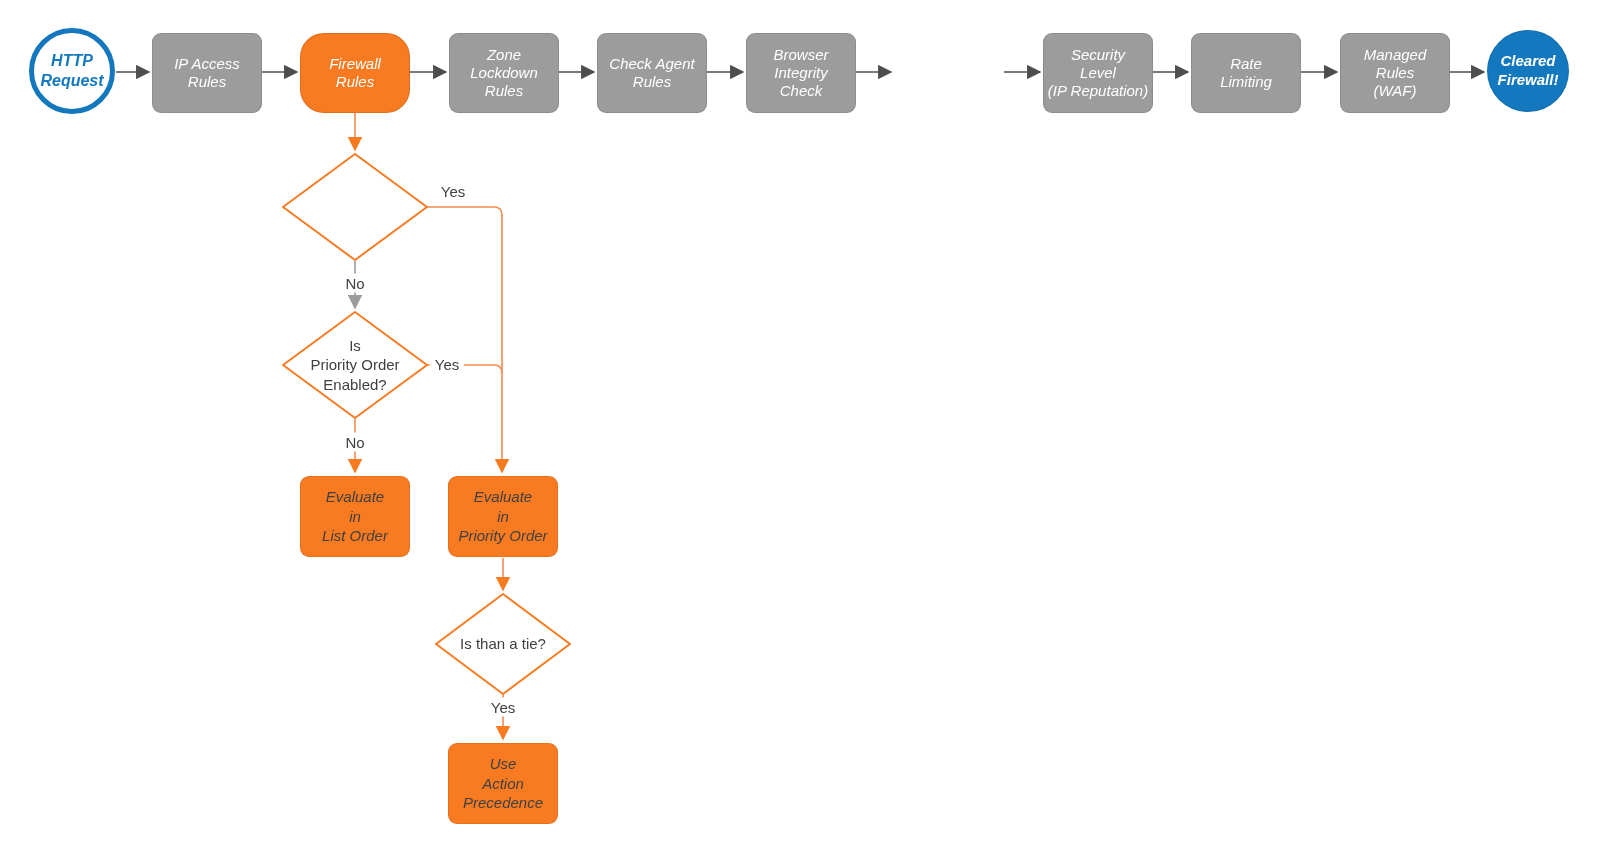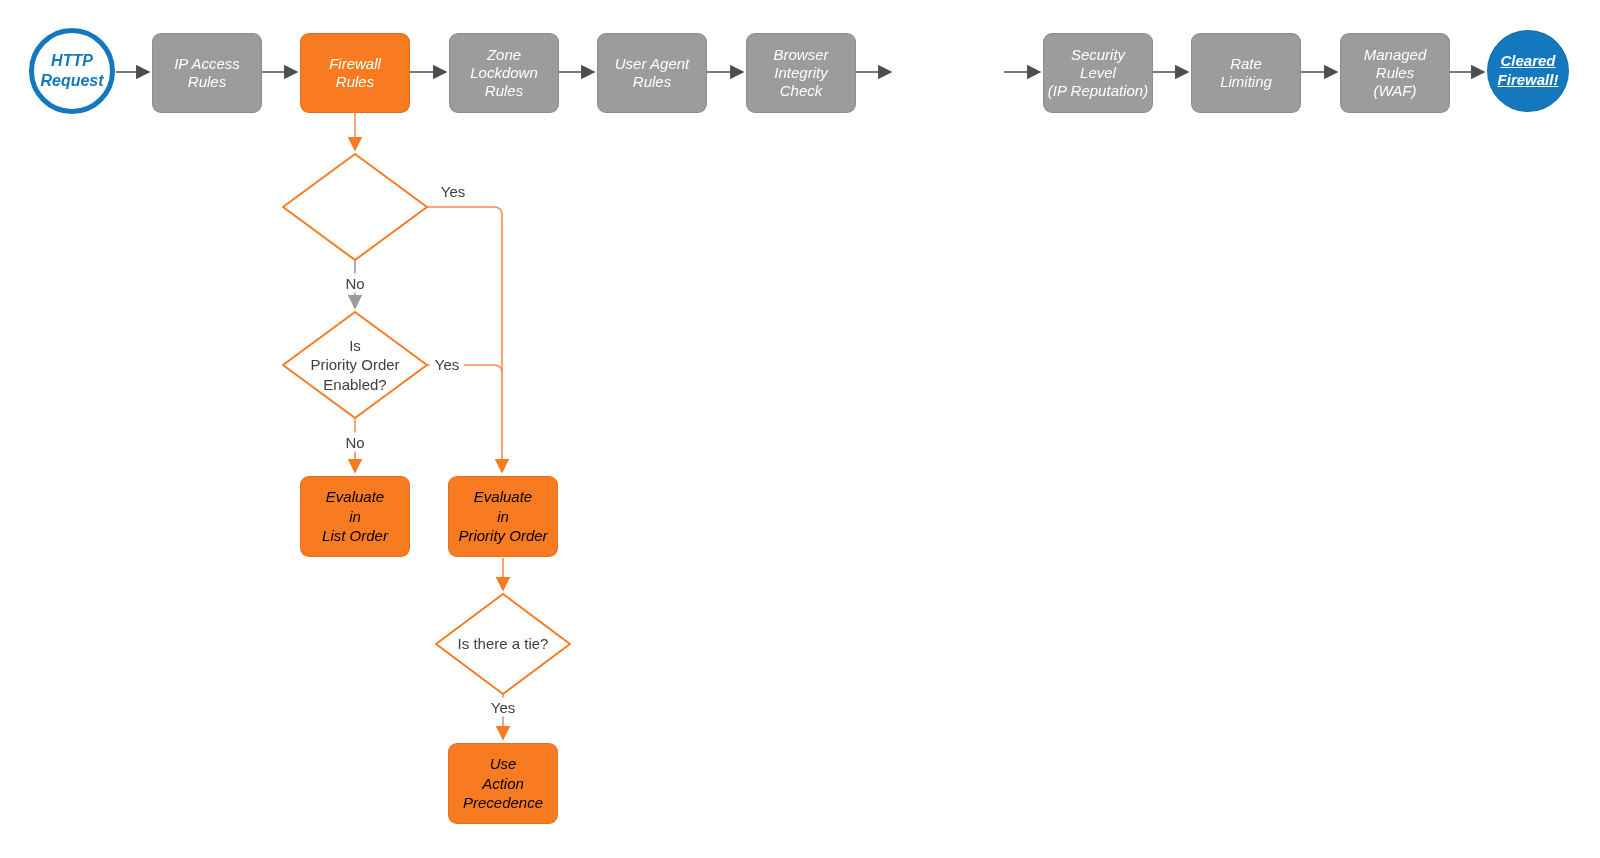--- a/index.html
+++ b/index.html
@@ -5,29 +5,29 @@
   html,body{margin:0;padding:0;background:#fff;}
   body{font-family:"Liberation Sans", sans-serif;}
   .canvas{position:relative;width:1600px;height:858px;background:#fff;overflow:hidden;padding-left:12px;}
   .connectors{position:absolute;left:0;top:0;width:1600px;height:858px;pointer-events:none;}
 
   .node{position:absolute;display:flex;align-items:center;justify-content:center;
         text-align:center;white-space:pre-line;box-sizing:border-box;}
   .stepbox{width:110px;height:80px;top:33px;border-radius:9px;
            background:var(--gray-node,#9C9C9C);border:1px solid rgba(0,0,0,0.10);
            color:#fff;font-style:italic;font-size:15px;line-height:1.22;}
-  .stepbox.orange{background:var(--accent-orange,#F87A21);}
+  .stepbox.orange{background:var(--accent-orange,#F87A21);border-radius:24px;}
   .actionbox{width:110px;height:81px;border-radius:9px;
              background:var(--accent-orange,#F87A21);border:1px solid rgba(0,0,0,0.08);
-             color:#000000;font-style:italic;font-size:15px;line-height:1.3;}
+             color:#404040;font-style:italic;font-size:15px;line-height:1.3;}
   .circle{border-radius:50%;font-weight:bold;font-style:italic;line-height:1.25;}
   .circle.start{left:29px;top:28px;width:86px;height:86px;background:#fff;
                 border:5px solid var(--blue,#1478BE);color:var(--blue,#1478BE);font-size:16px;}
   .circle.end{left:1487px;top:30px;width:82px;height:82px;background:var(--blue,#1478BE);
-              border:1px solid rgba(0,0,0,0.08);color:#fff;font-size:15px;text-decoration:underline;}
+              border:1px solid rgba(0,0,0,0.08);color:#fff;font-size:15px;}
   .diamond-text{color:var(--text-dark,#404040);font-size:15px;line-height:1.28;}
   .edge-label{position:absolute;transform:translate(-50%,-50%);background:#fff;
               padding:1px 5px;color:var(--text-dark,#404040);font-size:15px;}
 
   .line-dark{stroke:var(--dark-connector,#4D4D4D);stroke-width:1.6;fill:none;}
   .line-orange{stroke:var(--line-orange,#F98B50);stroke-width:1.6;fill:none;}
   .line-gray{stroke:var(--gray-line,#9B9B9B);stroke-width:1.6;fill:none;}
   .diamond{fill:#fff;stroke:var(--accent-orange,#F87A21);stroke-width:2;stroke-linejoin:round;}
   .mk-dark{fill:var(--dark-connector,#4D4D4D);}
   .mk-orange{fill:var(--accent-orange,#F87A21);}
@@ -80,38 +80,38 @@
   <div class="node circle end">Cleared
 Firewall!</div>
 
   <div class="node stepbox" style="left:152px">IP Access
 Rules</div>
   <div class="node stepbox orange" style="left:300px">Firewall
 Rules</div>
   <div class="node stepbox" style="left:449px">Zone
 Lockdown
 Rules</div>
-  <div class="node stepbox" style="left:597px">User Agent
+  <div class="node stepbox" style="left:597px">Check Agent
 Rules</div>
   <div class="node stepbox" style="left:746px">Browser
 Integrity
 Check</div>
   <div class="node stepbox" style="left:1043px">Security
 Level
 (IP Reputation)</div>
   <div class="node stepbox" style="left:1191px">Rate
 Limiting</div>
   <div class="node stepbox" style="left:1340px">Managed
 Rules
 (WAF)</div>
 
   <div class="node diamond-text" style="left:283px;top:312px;width:144px;height:106px">Is
 Priority Order
 Enabled?</div>
-  <div class="node diamond-text" style="left:436px;top:594px;width:134px;height:100px">Is there a tie?</div>
+  <div class="node diamond-text" style="left:436px;top:594px;width:134px;height:100px">Is than a tie?</div>
 
   <div class="node actionbox" style="left:300px;top:476px">Evaluate
 in
 List Order</div>
   <div class="node actionbox" style="left:448px;top:476px">Evaluate
 in
 Priority Order</div>
   <div class="node actionbox" style="left:448px;top:743px">Use
 Action
 Precedence</div>

